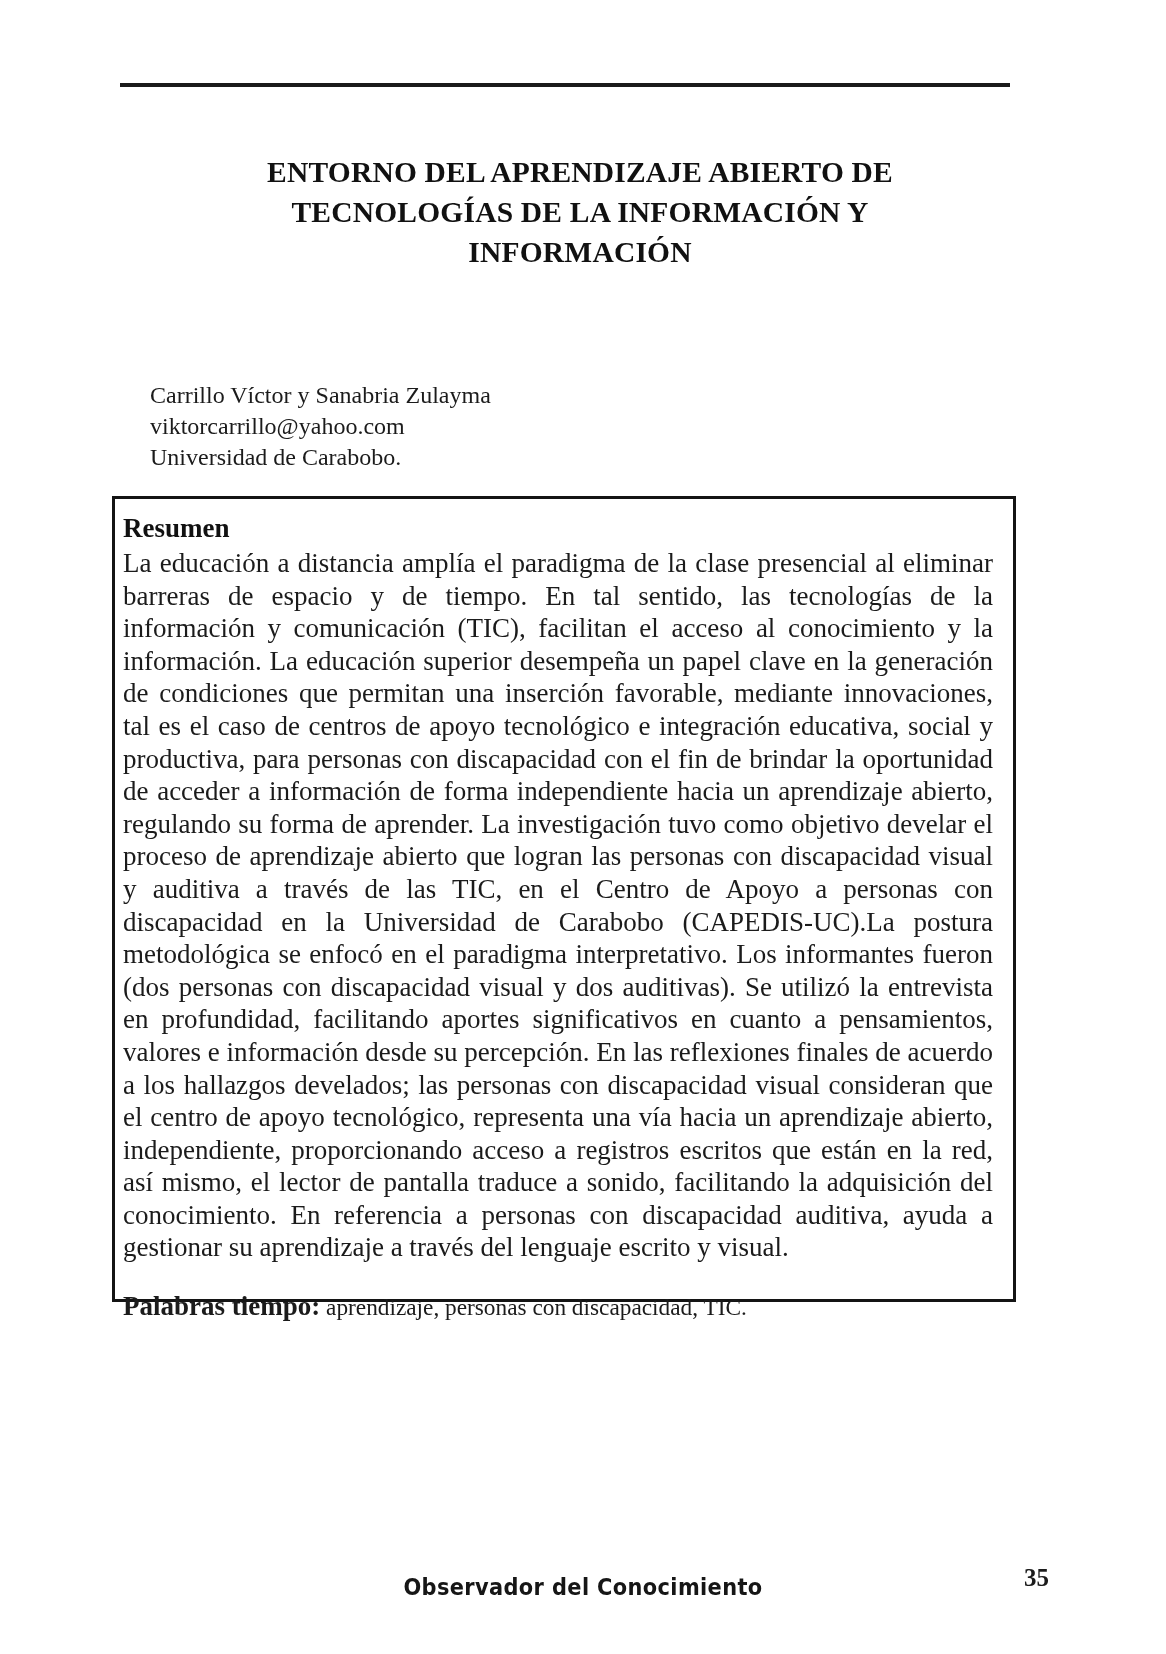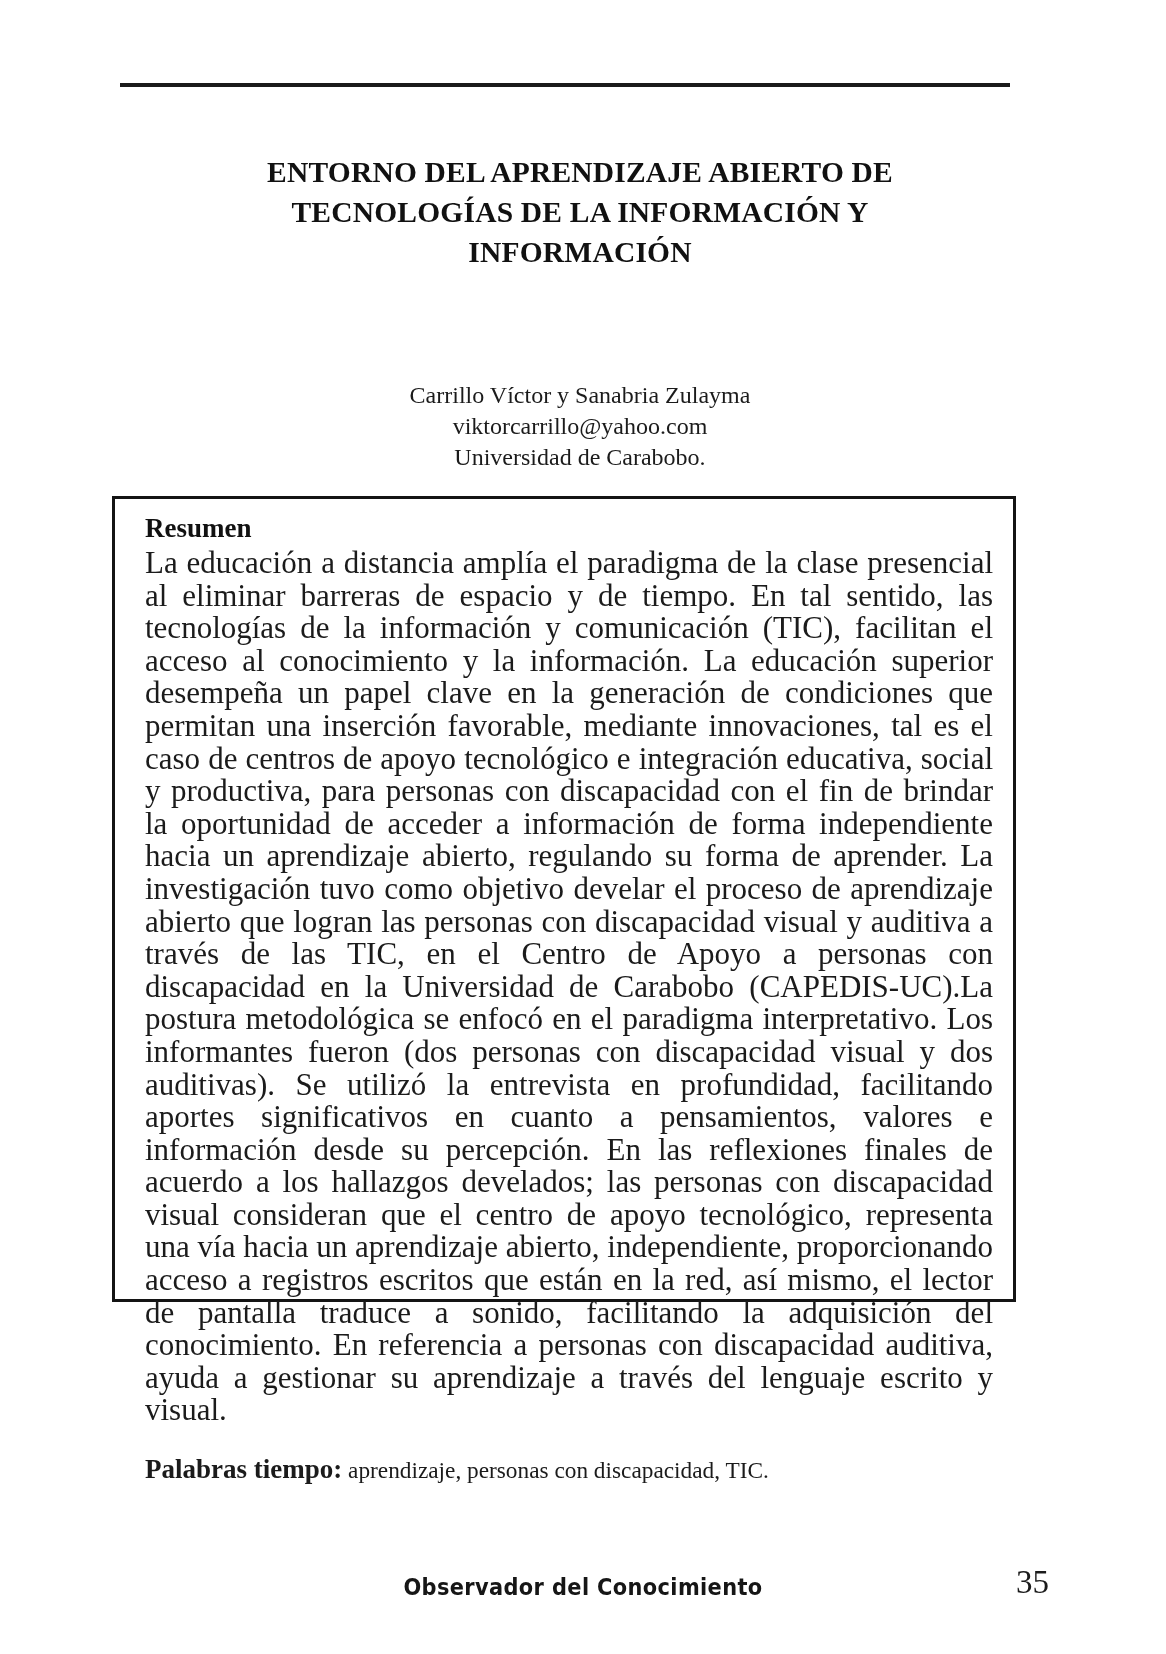--- a/index.html
+++ b/index.html
@@ -50,52 +50,52 @@
     color: #111;
     white-space: nowrap;
   }
 
   
   .authors-block {
     position: absolute;
     left: 150px;
     top: 368px;
     width: 860px;
-    text-align: center;
+    text-align: left;
   }
   .author-line {
     font-size: 24px;
     line-height: 31px;
     color: #1b1b1b;
   }
 
   
   .abstract-box {
     position: absolute;
     left: 112px;
     top: 484px;
     width: 904px;
     height: 806px;
     border: 3px solid #141414;
     box-sizing: border-box;
     background: #fff;
   }
   .abstract-inner {
-    padding: 10px 20px 0 30px;
+    padding: 10px 20px 0 8px;
   }
   .abstract-heading {
     font-family: "Liberation Serif", "DejaVu Serif", serif;
     font-weight: bold;
     font-size: 27px;
     line-height: 34px;
     margin: 2px 0 2px 0;
     color: #111;
   }
   .abstract-body {
-    font-size: 31px;
+    font-size: 27px;
     line-height: 32.6px;
     text-align: justify;
     text-justify: inter-word;
     color: #1b1b1b;
     margin: 0;
     hyphens: none;
   }
   .keywords {
     margin-top: 26px;
     font-size: 23.3px;
@@ -127,22 +127,23 @@
     font-size: 22.5px;
     letter-spacing: 0.4px;
     color: #161616;
     transform: scaleX(0.93);
   }
   .footer-pageno {
     position: absolute;
     right: 117px;
     top: -4px;
     font-family: "Liberation Serif", "DejaVu Serif", serif;
-    font-size: 33px;
+    font-size: 25px;
     color: #1b1b1b;
+    font-weight: bold;
   }
 </style>
 </head>
 <body>
 
 <div class="page">
 
   <div class="top-rule"></div>
 
   <div class="title-block">

